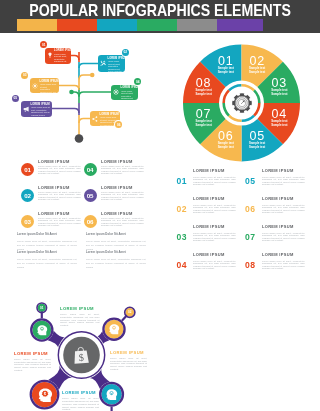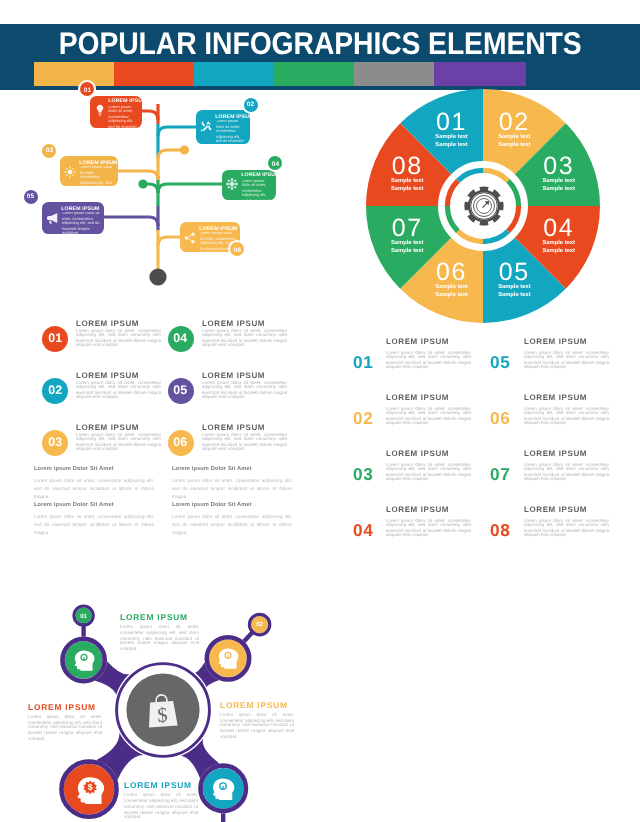--- a/index.html
+++ b/index.html
@@ -1,20 +1,20 @@
 <!DOCTYPE html>
 <html><head>
 <meta charset="utf-8">
 <style>
   html,body{margin:0;padding:0;background:#fff;}
   body{width:320px;height:411px;font-family:"Liberation Sans",sans-serif;overflow:hidden;}
   .page{position:relative;width:320px;height:411px;background:#fff;overflow:hidden;}
 
   
-  .hdr{position:absolute;left:0;top:12px;width:320px;height:33px;background:#0c4a6e;}
+  .hdr{position:absolute;left:0;top:0;width:320px;height:33px;background:#404040;}
   .hdr-title{position:absolute;left:0;top:2.5px;width:320px;height:15px;line-height:15px;
     text-align:center;color:#fff;font-size:15.4px;font-weight:bold;letter-spacing:-0.05px;
     font-family:"Liberation Sans",sans-serif;white-space:nowrap;}
   .hdr-title span{display:inline-block;transform:scale(.92,1.02);transform-origin:center;}
   .hdr-bar{position:absolute;left:17px;top:18.5px;height:12.5px;width:286px;display:flex;}
   .hdr-bar i{display:block;height:100%;}
 
   
   .tree{position:absolute;left:0;top:33px;width:160px;height:117px;}
   .tcard{position:absolute;border-radius:3.2px;color:#fff;overflow:hidden;}

